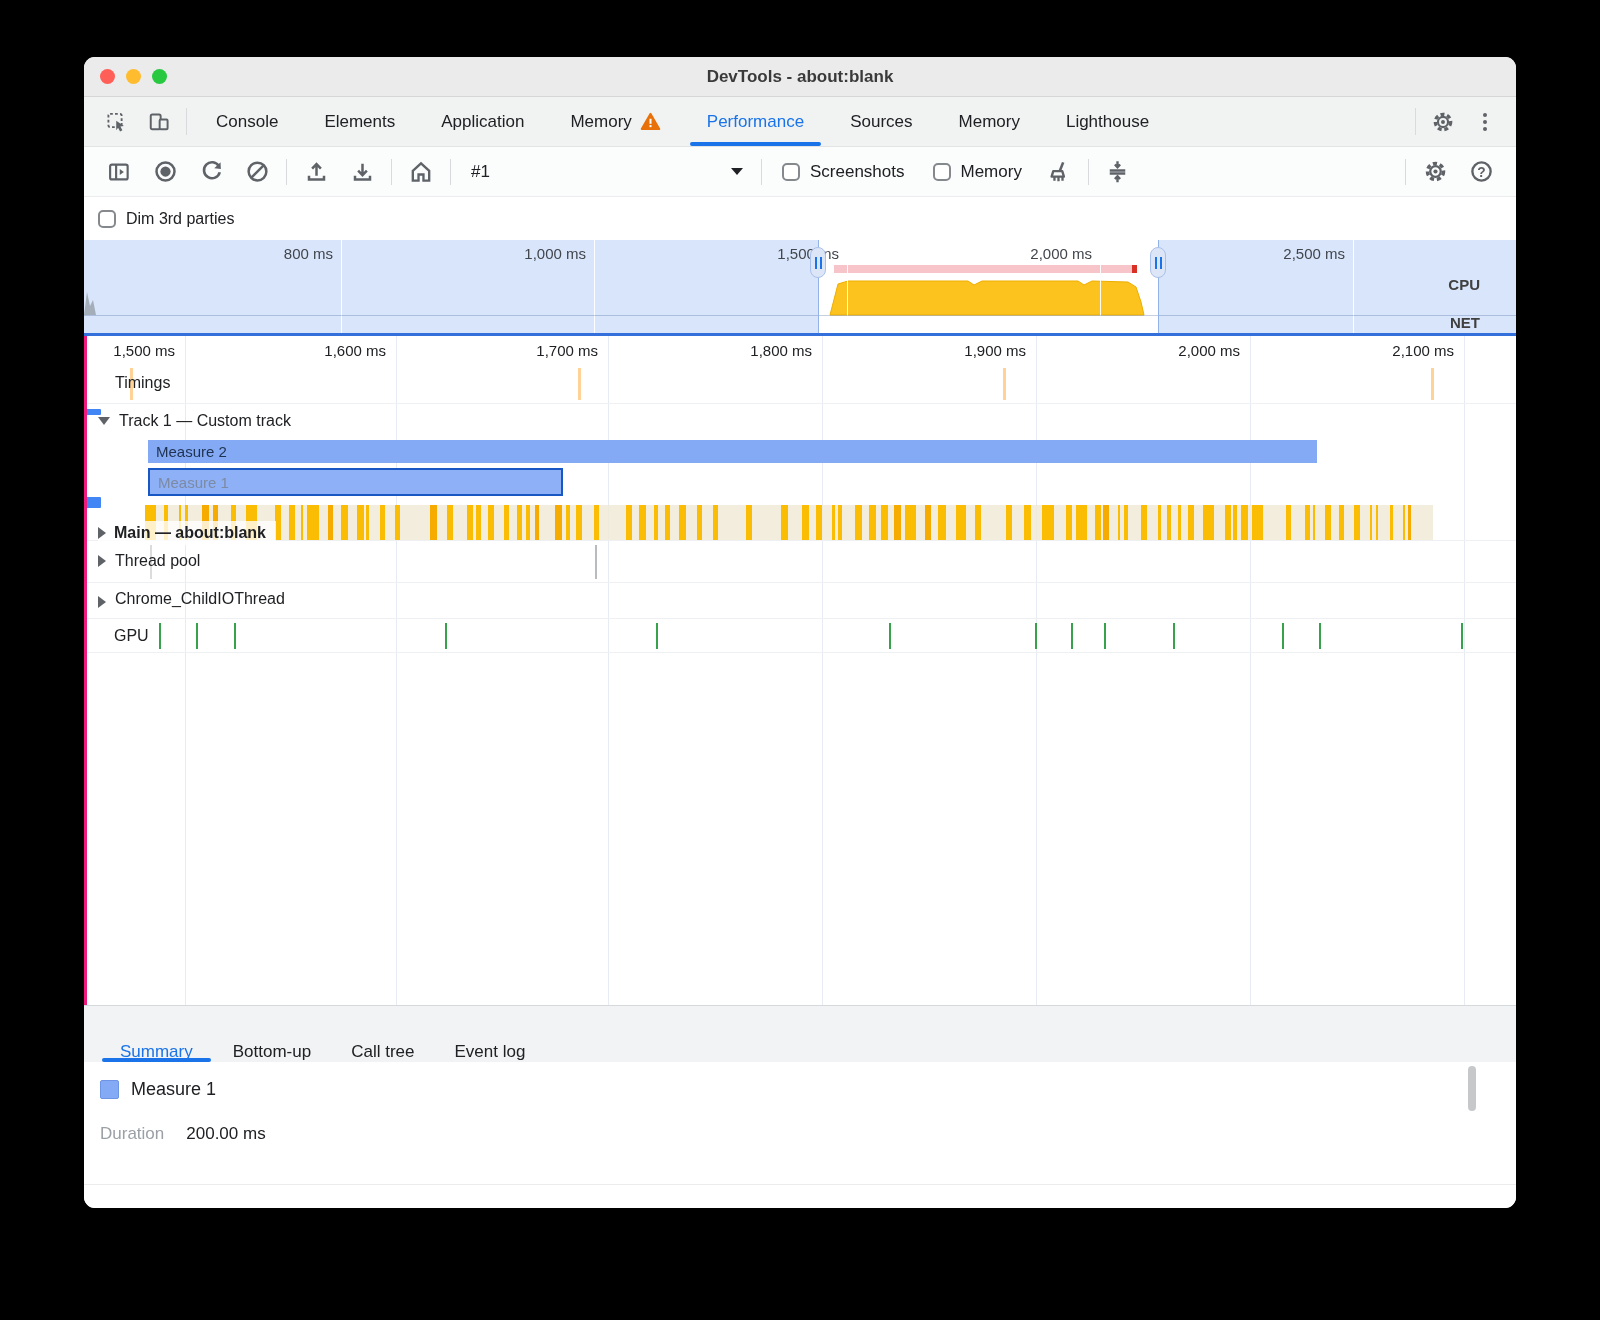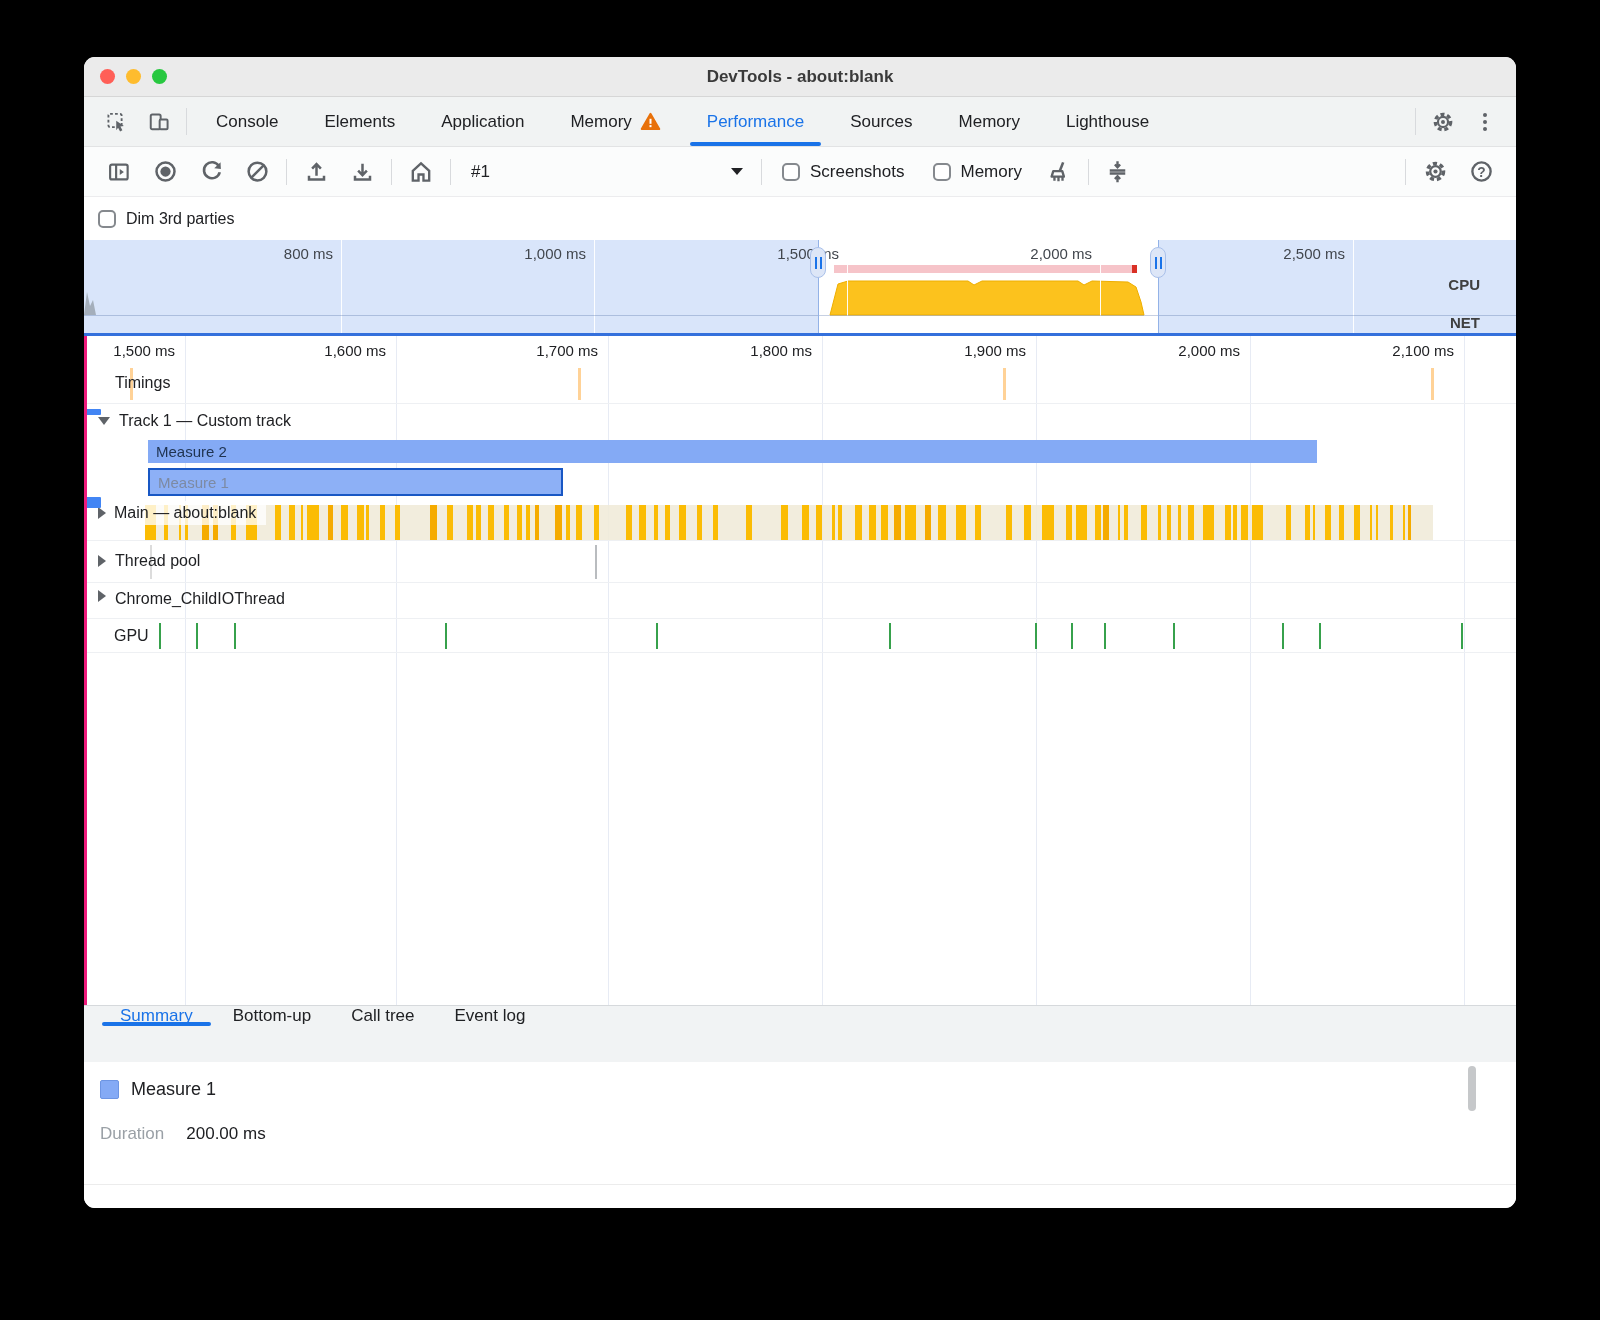--- a/index.html
+++ b/index.html
@@ -67,21 +67,21 @@
            font-size:15px;color:#1f3350;padding-left:8px;overflow:hidden;cursor:pointer;}
   .measure.selected{border:2px solid #1857c4;background:#8db0f6;color:#7d8aa3;height:28px;}
   .bluedash{position:absolute;left:0;width:17px;background:#4285f4;z-index:6;border-radius:1px;}
   .mainband{position:absolute;height:35px;background:rgba(240,234,216,0.88);z-index:2;overflow:hidden;}
   .mtick{position:absolute;top:0;bottom:0;}
   .overlaylabel{position:absolute;z-index:5;display:flex;align-items:center;gap:8px;background:rgba(255,255,255,0.78);
                 padding:3px 10px 3px 0;font-size:16px;color:#202124;white-space:nowrap;}
   .vtick{position:absolute;width:2px;z-index:3;}
   
   .btabs{position:absolute;left:0;top:948px;width:100%;height:57px;background:#f1f3f4;border-top:1px solid #d6d9dc;
-         box-sizing:border-box;display:flex;align-items:flex-start;padding-left:16px;}
+         box-sizing:border-box;display:flex;align-items:flex-end;padding-left:16px;}
   .btab{position:relative;display:flex;align-items:center;padding:0 20px;font-size:17px;color:#202124;cursor:pointer;}
   .btab.active{color:#1a73e8;}
   .btab.active::after{content:"";position:absolute;left:2px;right:2px;bottom:0;height:4px;background:#1a73e8;border-radius:4px;}
   
   .summary{position:absolute;left:0;top:1005px;width:100%;height:146px;background:#fff;}
   .sum-head{position:absolute;left:16px;top:17px;display:flex;align-items:center;gap:12px;font-size:18px;color:#202124;}
   .swatch{width:19px;height:19px;background:#84aaf5;border:1px solid #6d95e3;border-radius:2px;box-sizing:border-box;}
   .sum-dur{position:absolute;left:16px;top:62px;display:flex;gap:22px;font-size:17px;}
   .dur-label{color:#9aa0a6;}
   .dur-value{color:#202124;}
@@ -458,31 +458,31 @@
           <div class="mtick" style="left: 1168px; width: 2px; background: rgb(251, 188, 4);"></div>
           <div class="mtick" style="left: 1180px; width: 6px; background: rgb(251, 188, 4);"></div>
           <div class="mtick" style="left: 1194px; width: 5px; background: rgb(251, 188, 4);"></div>
           <div class="mtick" style="left: 1209px; width: 6px; background: rgb(251, 188, 4);"></div>
           <div class="mtick" style="left: 1225px; width: 2px; background: rgb(251, 188, 4);"></div>
           <div class="mtick" style="left: 1231px; width: 2px; background: rgb(251, 188, 4);"></div>
           <div class="mtick" style="left: 1245px; width: 3px; background: rgb(251, 188, 4);"></div>
           <div class="mtick" style="left: 1258px; width: 2px; background: rgb(251, 188, 4);"></div>
           <div class="mtick" style="left: 1263px; width: 3px; background: rgb(245, 171, 0);"></div>
         </div>
-        <div class="overlaylabel" style="left: 14px; top: 165px;">
+        <div class="overlaylabel" style="left: 14px; top: 185px; font-weight: bold;">
           <span class="tri-right"></span>
           <span>Main — about:blank</span>
         </div>
         <div class="track-label" style="left: 14px; top: 216px; display: flex; align-items: center; gap: 9px;">
           <span class="tri-right"></span>
           <span>Thread pool</span>
         </div>
         <div class="vtick" style="left: 511px; top: 209px; height: 34px; background: rgb(185, 188, 191);"></div>
         <div class="vtick" style="left: 66px; top: 209px; height: 34px; background: rgb(220, 220, 220);"></div>
-        <div class="track-label" style="left: 14px; top: 254px; display: flex; align-items: flex-start; gap: 9px;">
+        <div class="track-label" style="left: 14px; top: 254px; display: flex; align-items: flex-end; gap: 9px;">
           <span class="tri-right"></span>
           <span>Chrome_ChildIOThread</span>
         </div>
         <div class="track-label" style="left: 30px; top: 291px;">GPU</div>
         <div class="vtick" style="left: 75px; top: 287px; height: 26px; background: rgb(55, 161, 76);"></div>
         <div class="vtick" style="left: 112px; top: 287px; height: 26px; background: rgb(55, 161, 76);"></div>
         <div class="vtick" style="left: 150px; top: 287px; height: 26px; background: rgb(55, 161, 76);"></div>
         <div class="vtick" style="left: 361px; top: 287px; height: 26px; background: rgb(55, 161, 76);"></div>
         <div class="vtick" style="left: 572px; top: 287px; height: 26px; background: rgb(55, 161, 76);"></div>
         <div class="vtick" style="left: 805px; top: 287px; height: 26px; background: rgb(55, 161, 76);"></div>

